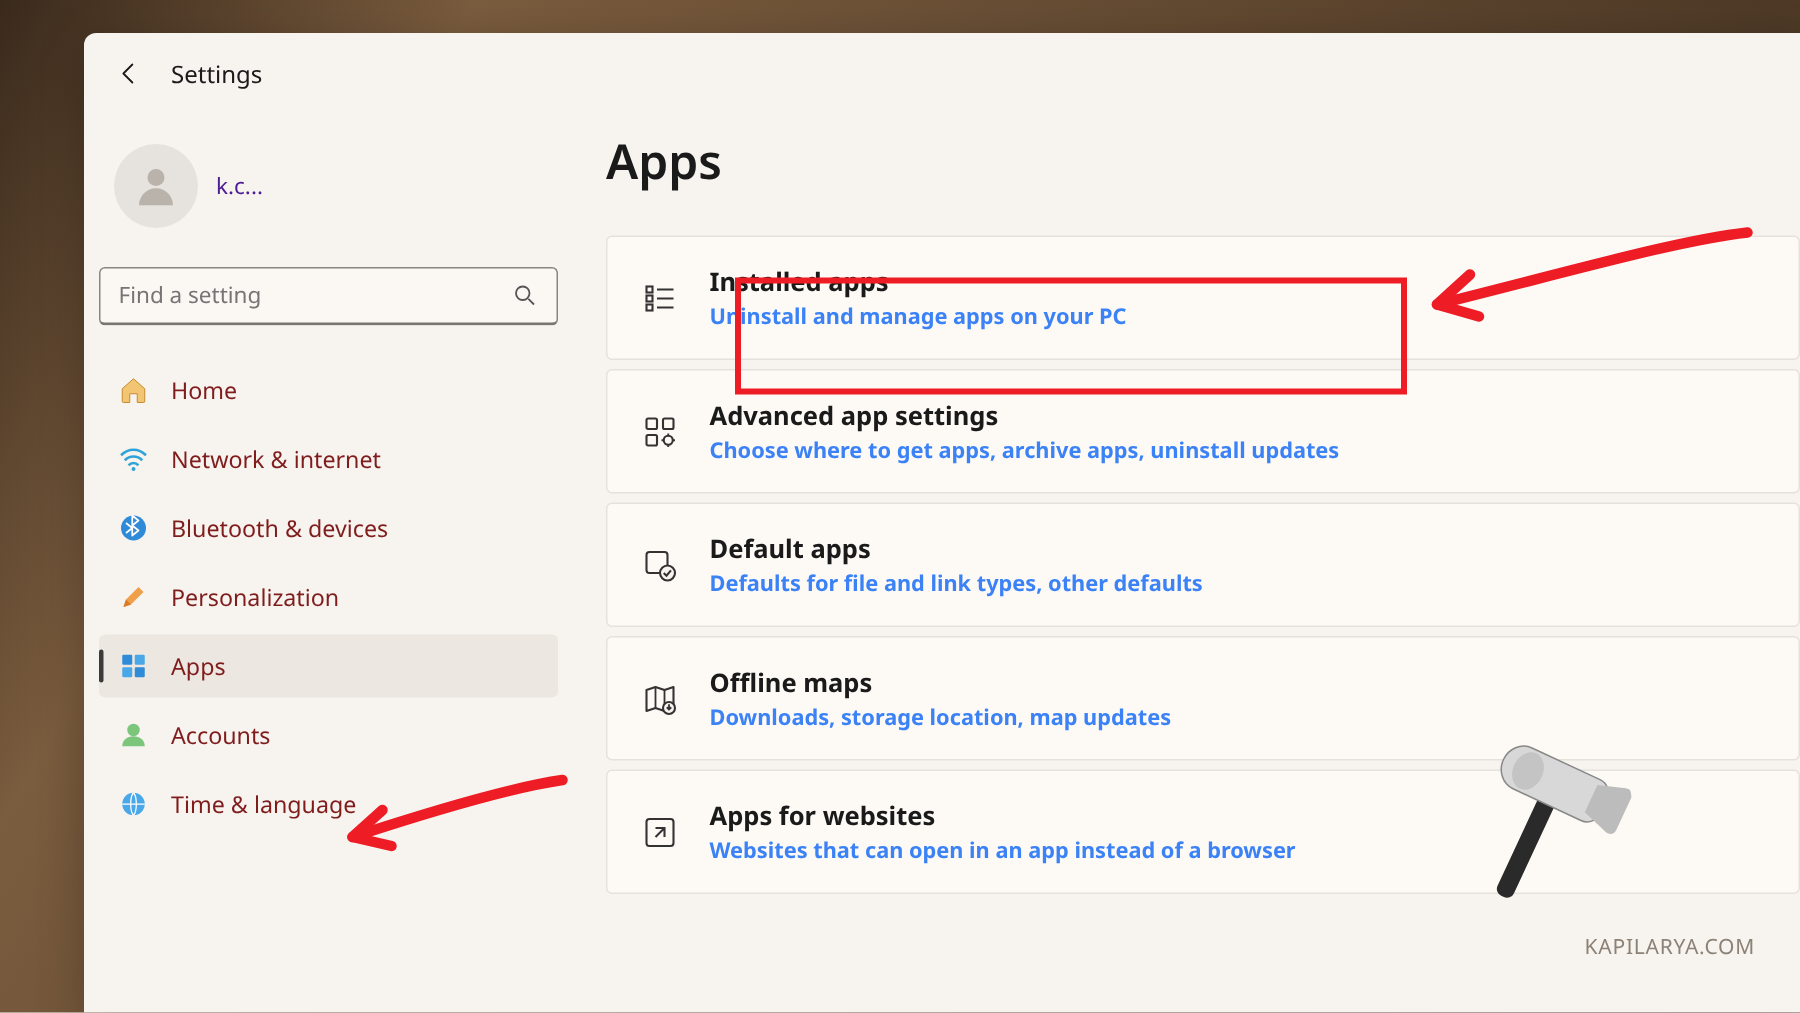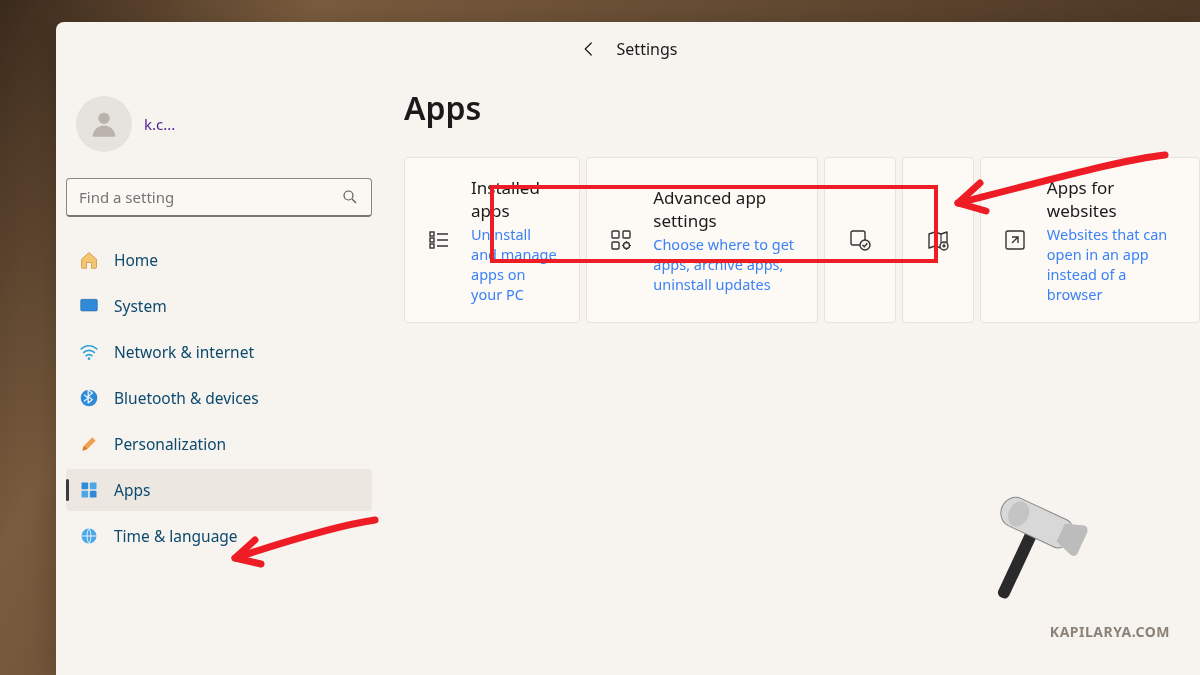--- a/index.html
+++ b/index.html
@@ -1,45 +1,45 @@
 <!DOCTYPE html>
 <html><head>
 <meta charset="utf-8">
 <style>
   * { margin:0; padding:0; box-sizing:border-box; font-family:"Segoe UI", system-ui, sans-serif; }
   body { width:1200px; height:675px; background:linear-gradient(120deg,#3a2a1c 0%,#7a5c3e 20%,#3a2a1c 100%); position:relative; overflow:hidden; }
   .window { position:absolute; left:56px; top:22px; right:0; bottom:0; background:#f7f3ef; border-radius:8px 0 0 0; box-shadow:0 8px 30px rgba(0,0,0,.25); overflow:hidden; }
-  .titlebar { display:flex; align-items:center; gap:18px; padding:16px 20px 8px 20px;justify-content:center; }
+  .titlebar { display:flex; align-items:center; gap:18px; padding:16px 20px 8px 20px; }
   .back-arrow { width:20px; height:20px; display:flex; align-items:center; justify-content:center; cursor:pointer; }
   .title { font-size:16px; font-weight:400; color:#1a1a1a; }
   .layout { display:flex; height:calc(100% - 44px); }
   .sidebar { width:330px; padding:10px 14px 0 10px; }
   .account { display:flex; align-items:center; gap:12px; padding:18px 10px 26px 10px; }
   .avatar { width:56px; height:56px; border-radius:50%; background:#e6e2dd; display:flex; align-items:center; justify-content:center; }
   .avatar svg { width:34px; height:34px; }
   .acct-text { font-size:15px; color:#4c1d95; }
   .searchbox { display:flex; align-items:center; border:1px solid #8a857f; border-radius:4px; padding:8px 12px; background:#fbf7f3; margin-bottom:22px; border-bottom:2px solid #7a756f; }
   .searchbox input { flex:1; border:none; outline:none; background:transparent; font-size:15px; color:#555; }
   .searchbox .mag { width:18px; height:18px; }
   .nav-item { display:flex; align-items:center; gap:14px; padding:10px 12px; border-radius:4px; cursor:pointer; margin-bottom:4px; position:relative; }
   .nav-item.selected { background:#ece7e1; }
   .nav-item.selected::before { content:""; position:absolute; left:0; top:10px; bottom:10px; width:3px; background:#3b3b3b; border-radius:3px; }
   .nav-icon { width:22px; height:22px; display:flex; align-items:center; justify-content:center; font-size:18px; }
-  .nav-label { font-size:15.5px; color:#0c4a6e; }
+  .nav-label { font-size:15.5px; color:#7f1d1d; }
   .main { flex:1; padding:18px 0 0 18px; }
   .page-title { font-size:32px; font-weight:600; color:#1a1a1a; margin-bottom:28px; }
-  .cards { display:flex; gap:6px; padding-right:0; }
+  .cards { display:flex; flex-direction:column; gap:6px; padding-right:0;font-weight:bold; }
   .card { display:flex; align-items:center; gap:20px; background:#fdfaf6; border:1px solid #e6e1db; border-radius:4px; padding:18px 22px; cursor:pointer; }
   .card-icon { width:26px; height:26px; display:flex; align-items:center; justify-content:center; }
   .card-text { display:flex; flex-direction:column; gap:2px; }
   .card-title { font-size:17px; color:#1a1a1a; }
   .card-sub { font-size:14.5px; color:#3b82f6; }
   .highlight { position:absolute; border:4px solid #ee1c25; pointer-events:none; }
   .arrow-ann { position:absolute; pointer-events:none; }
-  .watermark { position:absolute; right:30px; bottom:34px; font-size:14px; color:#8c8277; font-weight:700; letter-spacing:.5px;text-align:center; }
+  .watermark { position:absolute; right:30px; bottom:34px; font-size:14px; color:#8c8277; font-weight:400; letter-spacing:.5px;text-align:center; }
   .hammer { position:absolute; right:110px; bottom:60px; transform:rotate(-10deg); }
 </style>
 </head>
 <body>
 
 <div class="window">
   <div class="titlebar">
     <div class="back-arrow">
       <svg viewBox="0 0 24 24" width="18" height="18">
           <path d="M15 4l-8 8 8 8" stroke="#1a1a1a" stroke-width="1.6" fill="none" stroke-linecap="round" stroke-linejoin="round"></path>
@@ -73,29 +73,20 @@
           <span class="nav-icon">
               <svg width="20" height="20" viewBox="0 0 24 24">
                 <path d="M3 11l9-8 9 8v10a1 1 0 0 1-1 1h-5v-7h-6v7H4a1 1 0 0 1-1-1z" fill="#f2c572" stroke="#c78a2e" stroke-width=".8"></path>
               </svg>
             </span>
           <span class="nav-label">Home</span>
         </div>
         <div class="nav-item">
           <span class="nav-icon">
               <svg width="20" height="20" viewBox="0 0 24 24">
-                <rect x="2" y="4" width="20" height="14" rx="1.5" fill="#2f8bd8"></rect>
-                <rect x="2" y="4" width="20" height="14" rx="1.5" fill="none" stroke="#1a5a93" stroke-width=".6"></rect>
-              </svg>
-            </span>
-          <span class="nav-label">System</span>
-        </div>
-        <div class="nav-item">
-          <span class="nav-icon">
-              <svg width="20" height="20" viewBox="0 0 24 24">
                 <path d="M2 9c6-6 14-6 20 0" stroke="#2fa3d8" stroke-width="2" fill="none"></path>
                 <path d="M5 13c4-4 10-4 14 0" stroke="#2fa3d8" stroke-width="2" fill="none"></path>
                 <path d="M8 17c2.5-2.5 5.5-2.5 8 0" stroke="#2fa3d8" stroke-width="2" fill="none"></path>
                 <circle cx="12" cy="20" r="1.6" fill="#2fa3d8"></circle>
               </svg>
             </span>
           <span class="nav-label">Network &amp; internet</span>
         </div>
         <div class="nav-item">
           <span class="nav-icon">
@@ -118,20 +109,29 @@
         <div class="nav-item selected">
           <span class="nav-icon">
               <svg width="20" height="20" viewBox="0 0 24 24">
                 <rect x="3" y="3" width="8" height="8" rx="1" fill="#2f8bd8"></rect>
                 <rect x="13" y="3" width="8" height="8" rx="1" fill="#4aa8e8"></rect>
                 <rect x="3" y="13" width="8" height="8" rx="1" fill="#4aa8e8"></rect>
                 <rect x="13" y="13" width="8" height="8" rx="1" fill="#2f8bd8"></rect>
               </svg>
             </span>
           <span class="nav-label">Apps</span>
+        </div>
+        <div class="nav-item">
+          <span class="nav-icon">
+              <svg width="20" height="20" viewBox="0 0 24 24">
+                <circle cx="12" cy="8" r="5" fill="#7cc67c"></circle>
+                <path d="M3 21c0-5 4-8 9-8s9 3 9 8" fill="#7cc67c"></path>
+              </svg>
+            </span>
+          <span class="nav-label">Accounts</span>
         </div>
         <div class="nav-item">
           <span class="nav-icon">
               <svg width="20" height="20" viewBox="0 0 24 24">
                 <circle cx="12" cy="12" r="9" fill="#4aa8e8"></circle>
                 <path d="M3 12h18M12 3c3 3 3 15 0 18M12 3c-3 3-3 15 0 18" stroke="#fff" stroke-width="1" fill="none"></path>
               </svg>
             </span>
           <span class="nav-label">Time &amp; language</span>
         </div>
@@ -176,31 +176,39 @@
         </div>
 
         <div class="card">
           <span class="card-icon">
               <svg width="24" height="24" viewBox="0 0 24 24">
                 <rect x="3" y="3" width="14" height="14" rx="2" stroke="#333" stroke-width="1.4" fill="none"></rect>
                 <circle cx="17" cy="17" r="5" fill="#f7f3ef" stroke="#333" stroke-width="1.4"></circle>
                 <path d="M14.5 17l1.8 1.8 3-3.6" stroke="#333" stroke-width="1.4" fill="none"></path>
               </svg>
             </span>
+          <div class="card-text">
+            <span class="card-title">Default apps</span>
+            <span class="card-sub">Defaults for file and link types, other defaults</span>
+          </div>
         </div>
 
         <div class="card">
           <span class="card-icon">
               <svg width="24" height="24" viewBox="0 0 24 24">
                 <path d="M3 6l6-2 6 2 6-2v14l-6 2-6-2-6 2z" stroke="#333" stroke-width="1.4" fill="none" stroke-linejoin="round"></path>
                 <path d="M9 4v14M15 6v14" stroke="#333" stroke-width="1.2"></path>
                 <circle cx="18" cy="18" r="4" fill="#f7f3ef" stroke="#333" stroke-width="1.4"></circle>
                 <path d="M18 15.5v3.5M16.5 17.5l1.5 1.5 1.5-1.5" stroke="#333" stroke-width="1.2" fill="none"></path>
               </svg>
             </span>
+          <div class="card-text">
+            <span class="card-title">Offline maps</span>
+            <span class="card-sub">Downloads, storage location, map updates</span>
+          </div>
         </div>
 
         <div class="card">
           <span class="card-icon">
               <svg width="24" height="24" viewBox="0 0 24 24">
                 <rect x="3" y="3" width="18" height="18" rx="2" stroke="#333" stroke-width="1.4" fill="none"></rect>
                 <path d="M9 15l6-6M9 9h6v6" stroke="#333" stroke-width="1.4" fill="none"></path>
               </svg>
             </span>
           <div class="card-text">

